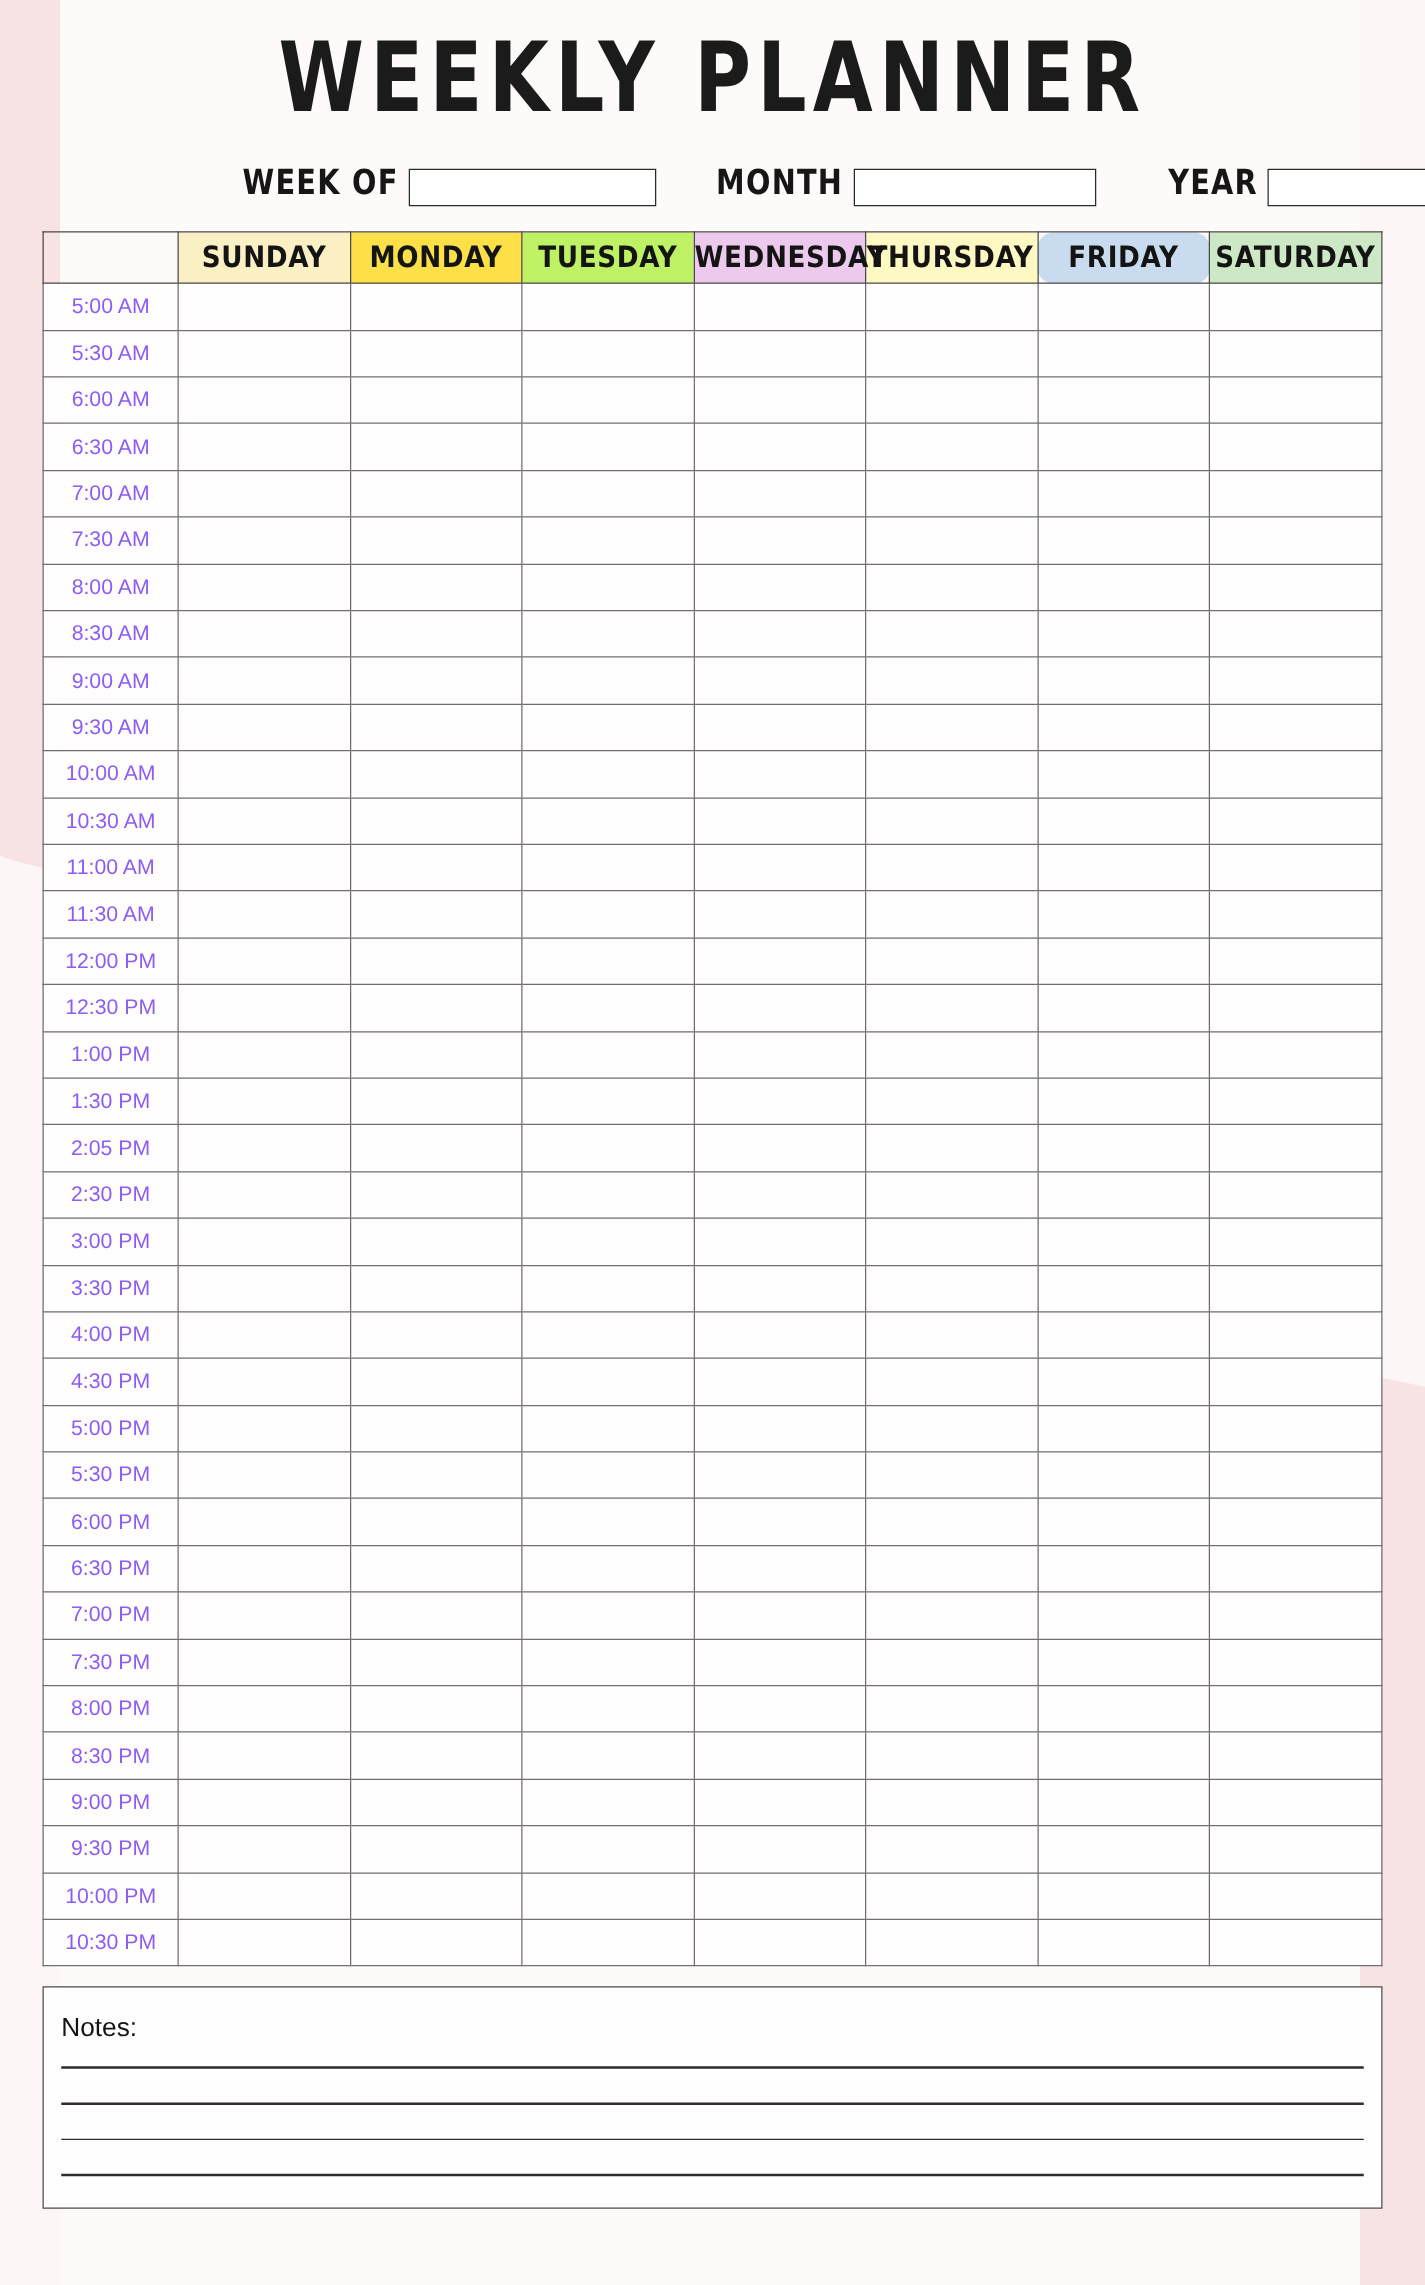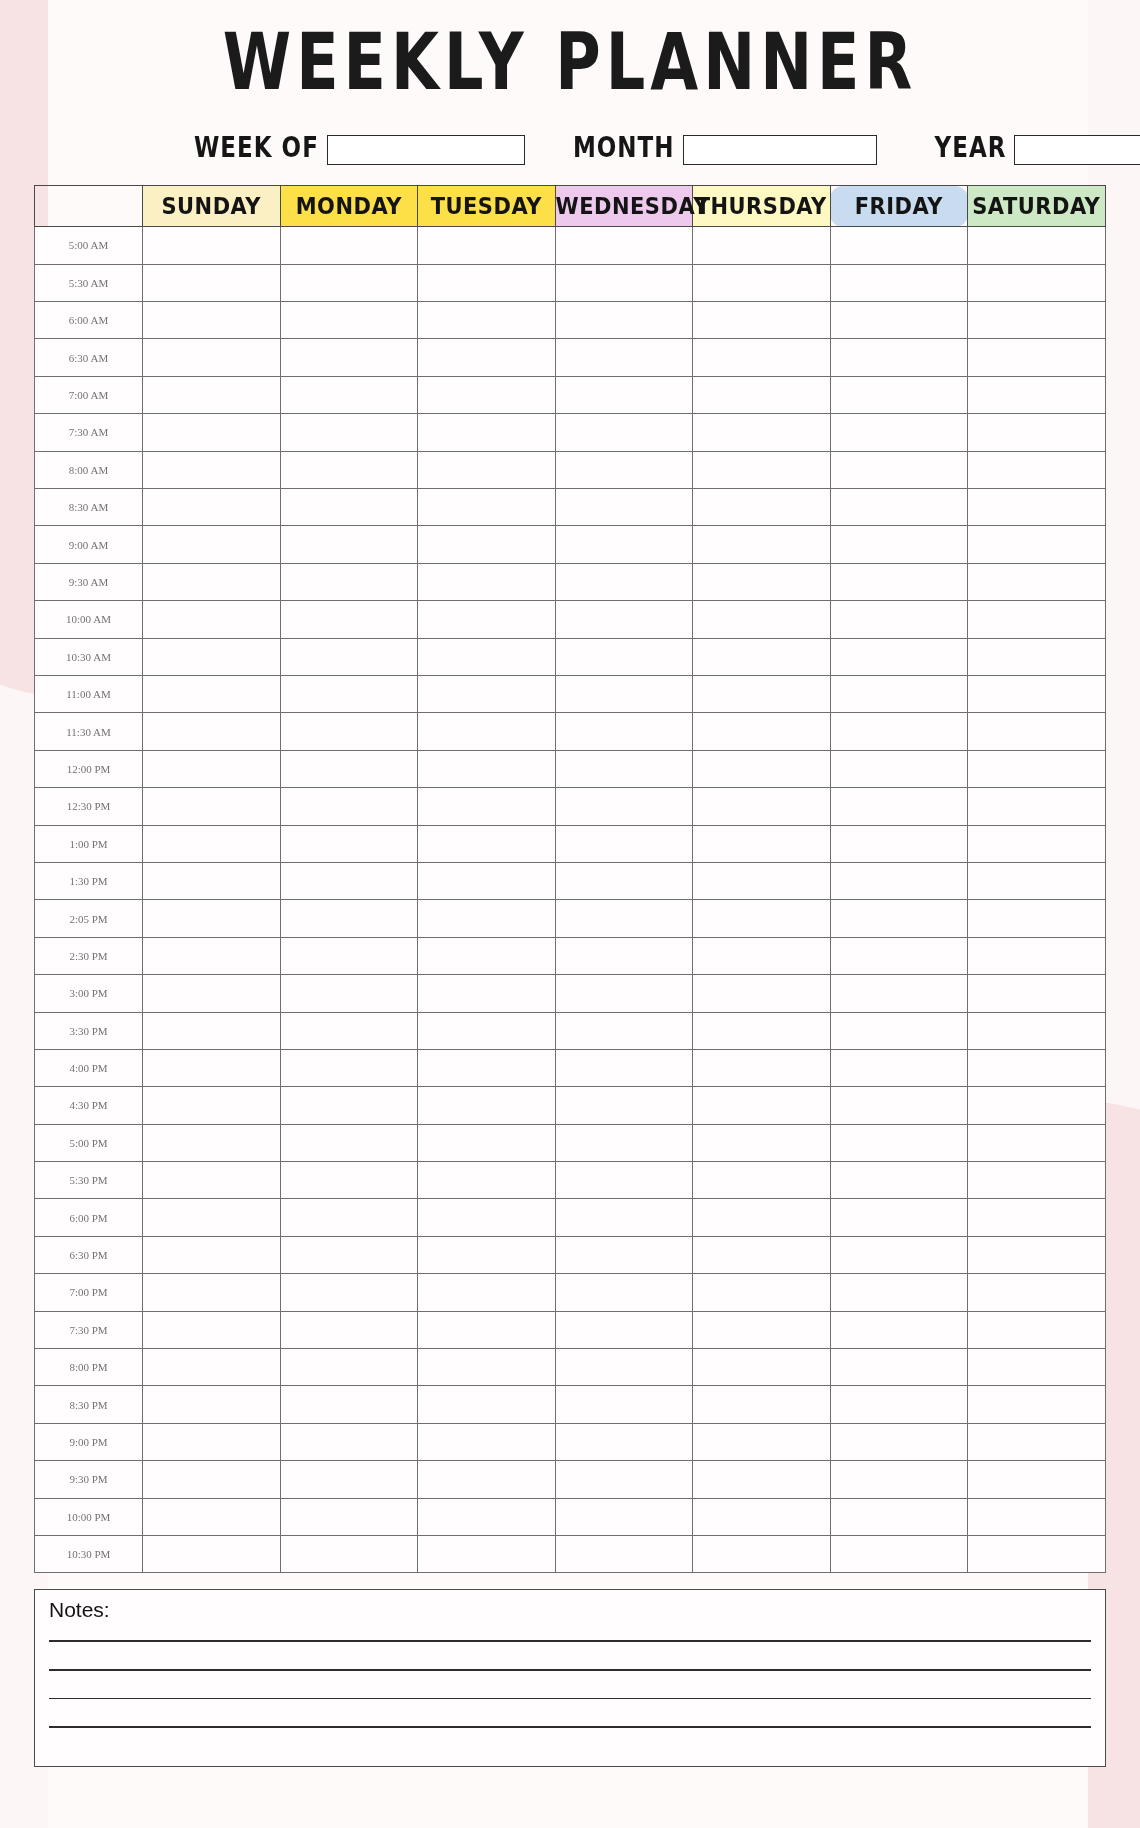--- a/index.html
+++ b/index.html
@@ -150,35 +150,35 @@
     transform: scaleY(1.12);
   }
 
   table.planner tbody td {
     height: 36.4px;
     background: #fffdfd;
   }
   td.time-cell {
     background: #fdf7f8;
     text-align: center;
-    font-size: 11px;
-    color: #737373;
-    font-family: Liberation Serif, serif;
+    font-size: 17px;
+    color: #8b5cf6;
+    font-family: Liberation Sans, sans-serif;
     white-space: nowrap;
   }
 
   
   .notes-box {
     margin-top: 16px;
     width: 1072px;
     height: 178px;
     border: 1.4px solid #4a4a4a;
     background: #fffdfd;
     box-sizing: border-box;
-    padding: 8px 14px 0 14px;
+    padding: 21px 14px 0 14px;
     position: relative;
   }
   .notes-label {
     font-size: 21px;
     color: #131313;
     font-family: "Liberation Sans", sans-serif;
   }
   .note-line {
     height: 1.6px;
     background: #2d2d2d;
@@ -227,21 +227,21 @@
       </colgroup>
       <thead>
         <tr>
           <th class="corner-cell"></th>
         <th style="background: rgb(251, 239, 196);">
               <span class="day-title-inner">SUNDAY</span>
             </th>
             <th style="background: #fde047;">
               <span class="day-title-inner">MONDAY</span>
             </th>
-            <th style="background: #fde047; margin-left: 20px;">
+            <th style="background: #bef264; margin-left: 20px;">
               <span class="day-title-inner">TUESDAY</span>
             </th>
             <th style="background: rgb(237, 201, 238);">
               <span class="day-title-inner">WEDNESDAY</span>
             </th>
             <th style="background: #fef9c3;">
               <span class="day-title-inner">THURSDAY</span>
             </th>
             <th style="background: rgb(201, 220, 239); border-radius: 13px;">
               <span class="day-title-inner">FRIDAY</span>

